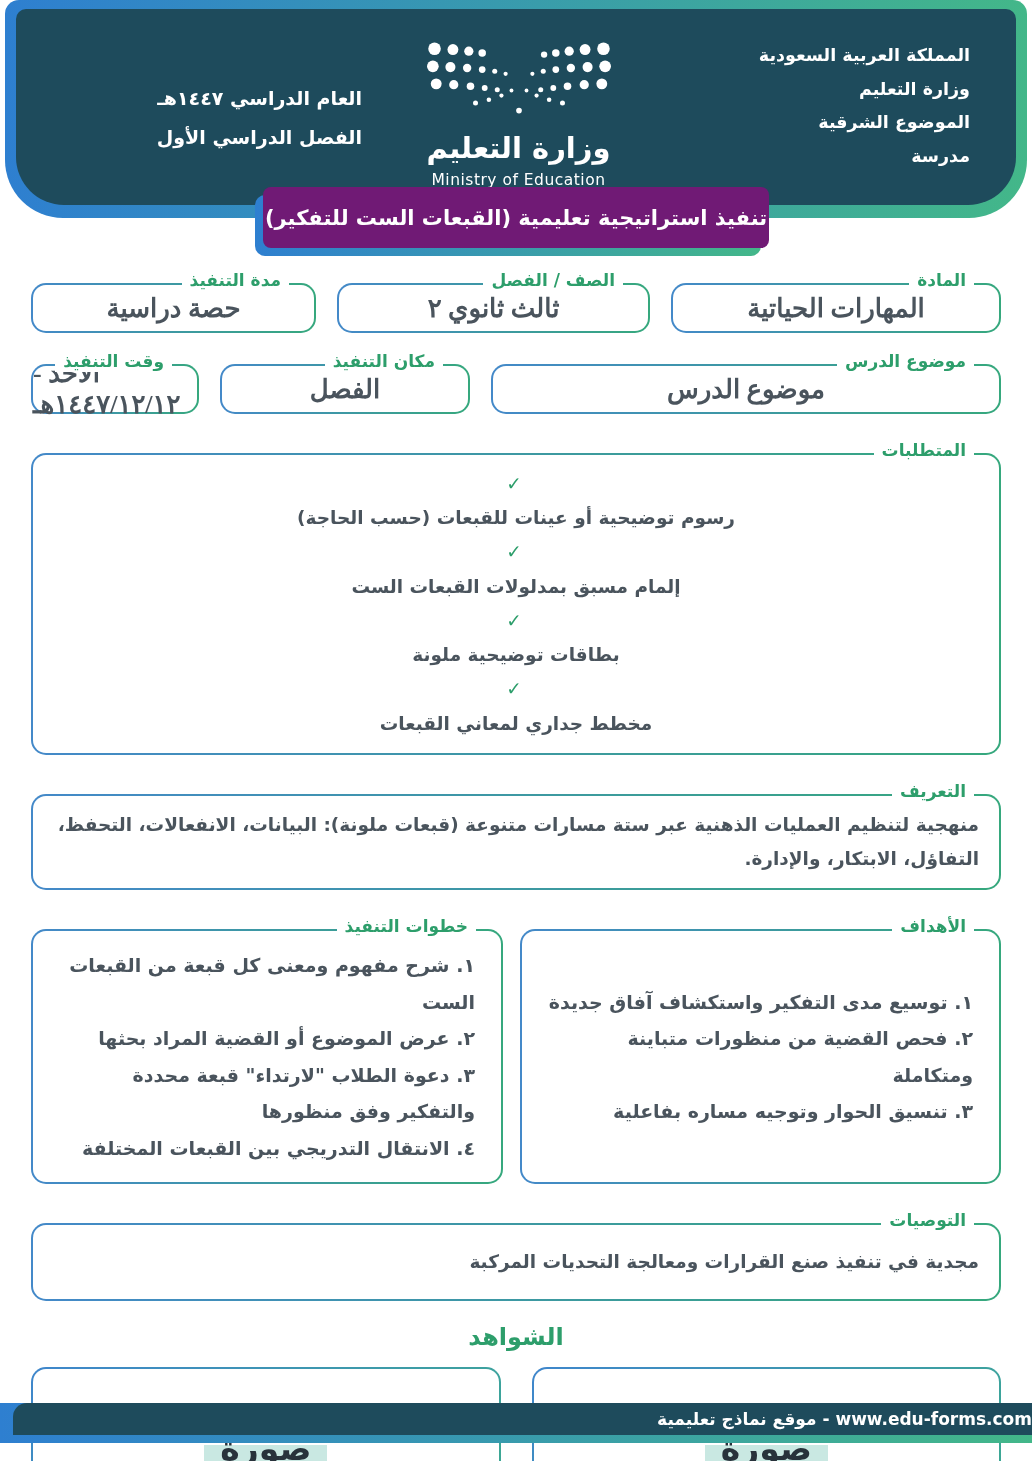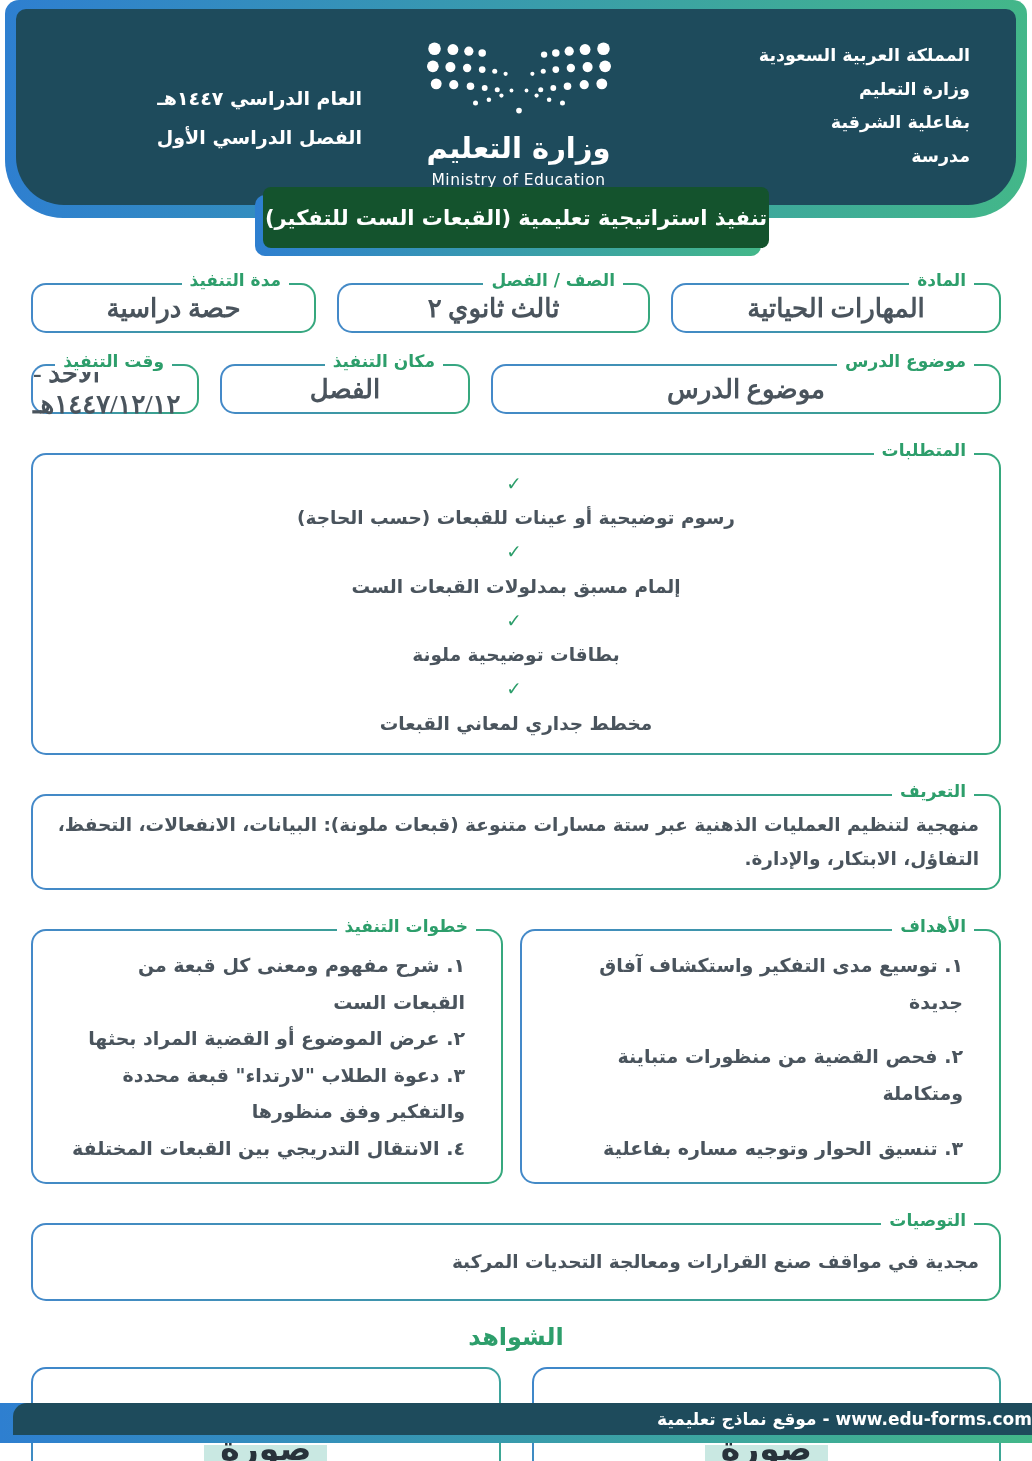--- a/index.html
+++ b/index.html
@@ -20,21 +20,21 @@
     font-size:19px; line-height:2.05; padding-top:52px; }
   .hdr-logo { flex:1; text-align:center; padding-top:10px; }
   .logo-dots { width:196px; height:92px; display:block; margin:0 auto; }
   .logo-ar { color:#fff; font-size:29px; font-weight:bold; letter-spacing:1px; margin-top:2px; }
   .logo-en { color:#fff; font-size:15.5px; margin-top:6px; letter-spacing:.5px; }
 
   
   .titlebar { position:relative; width:506px; margin:-31px auto 0; z-index:3; }
   .titlebar-shadow { position:absolute; inset:0; transform:translate(-8px,8px);
     background:linear-gradient(to right,#2e7fd0,#43b789); border-radius:10px; }
-  .titlebar-main { position:relative; background:#14532d; border-radius:8px; height:61px;
+  .titlebar-main { position:relative; background:#701a75; border-radius:8px; height:61px;
     display:flex; align-items:center; justify-content:center;
     color:#fff; font-size:21px; font-weight:bold; }
 
   
   .content { padding:0 31px; }
   .gwrap { position:relative; }
   .legend { position:absolute; top:-13px; z-index:2; background:#fff; padding:0 8px;
     color:#2d9e6b; font-weight:bold; font-size:17px; line-height:21px; height:21px; white-space:nowrap; }
   .legend.r { right:27px; }
   .gborder { background:linear-gradient(to right,#4489c9,#36a87d); border-radius:15px; padding:2px; }
@@ -57,22 +57,22 @@
     display:flex; flex-direction:column; justify-content:center; }
   .center-text { text-align:center; }
   .right-text { text-align:right; }
   .check { color:#2d9e6b; font-weight:bold; margin-left:5px; margin-right:9px; }
   .req-item { }
 
   .two-col { display:flex; gap:17px; margin-top:39px; align-items:stretch; }
   .col-obj { width:481px; display:flex; flex-direction:column; }
   .col-steps { flex:1; display:flex; flex-direction:column; }
   .two-col .gborder { flex:1; display:flex; }
-  .list-body { flex:1; padding:16px 36px; font-size:19px; line-height:1.92;
-    display:flex; flex-direction:column; justify-content:space-between; min-height:166px; }
+  .list-body { flex:1; padding:16px 26px; font-size:19px; line-height:1.92;
+    display:flex; flex-direction:column; justify-content:center; min-height:166px; }
   .list-line { text-align:right; }
 
   
   .ev-title { text-align:center; color:#2d9e6b; font-size:24px; font-weight:bold; margin-top:22px; }
   .ev-row { display:flex; gap:31px; margin-top:16px; }
   .ev-card { flex:1; }
   .ev-inner { position:relative; height:236px; padding-top:50px; text-align:center; }
   .ev-line { font-size:33px; font-weight:bold; color:#28323b; line-height:1.8; }
   .hl { background:linear-gradient(to bottom, transparent 40%, #c9e8e2 40%, #c9e8e2 94%, transparent 94%);
     padding:0 16px; }
@@ -88,21 +88,21 @@
 </head>
 <body>
 
 <div class="page">
 
   <div class="header-outer">
     <div class="header-inner">
       <div class="hdr-col-right">
           <div class="list-line">المملكة العربية السعودية</div>
           <div class="list-line">وزارة التعليم</div>
-          <div class="list-line">بفاعلية الشرقية</div>
+          <div class="list-line">الموضوع الشرقية</div>
           <div class="list-line">مدرسة</div>
         </div>
 
       <div class="hdr-logo">
         <svg class="logo-dots" viewBox="0 0 230 110" xmlns="http://www.w3.org/2000/svg" fill="#ffffff">
           <circle cx="14" cy="14" r="7.5"></circle>
             <circle cx="36" cy="15" r="6.5"></circle>
             <circle cx="55" cy="17" r="5.5"></circle>
             <circle cx="71" cy="19" r="4.5"></circle>
           <circle cx="12" cy="35" r="7"></circle>
@@ -245,21 +245,21 @@
               <div class="list-line">٣. دعوة الطلاب "لارتداء" قبعة محددة والتفكير وفق منظورها</div>
               <div class="list-line">٤. الانتقال التدريجي بين القبعات المختلفة</div>
             </div>
         </div>
       </div>
     </div>
 
     <div class="gwrap sec">
       <span class="legend r">التوصيات</span>
       <div class="gborder">
-        <div class="ginner sec-body right-text">مجدية في مواقف صنع القرارات ومعالجة التحديات المركبة</div>
+        <div class="ginner sec-body right-text">مجدية في تنفيذ صنع القرارات ومعالجة التحديات المركبة</div>
       </div>
     </div>
 
     <div class="ev-title">الشواهد</div>
     <div class="ev-row">
 
       <div class="gwrap ev-card">
         <div class="gborder diag">
           <div class="ginner ev-inner">
             <div class="ev-line"><span class="hl">صورة</span></div>

